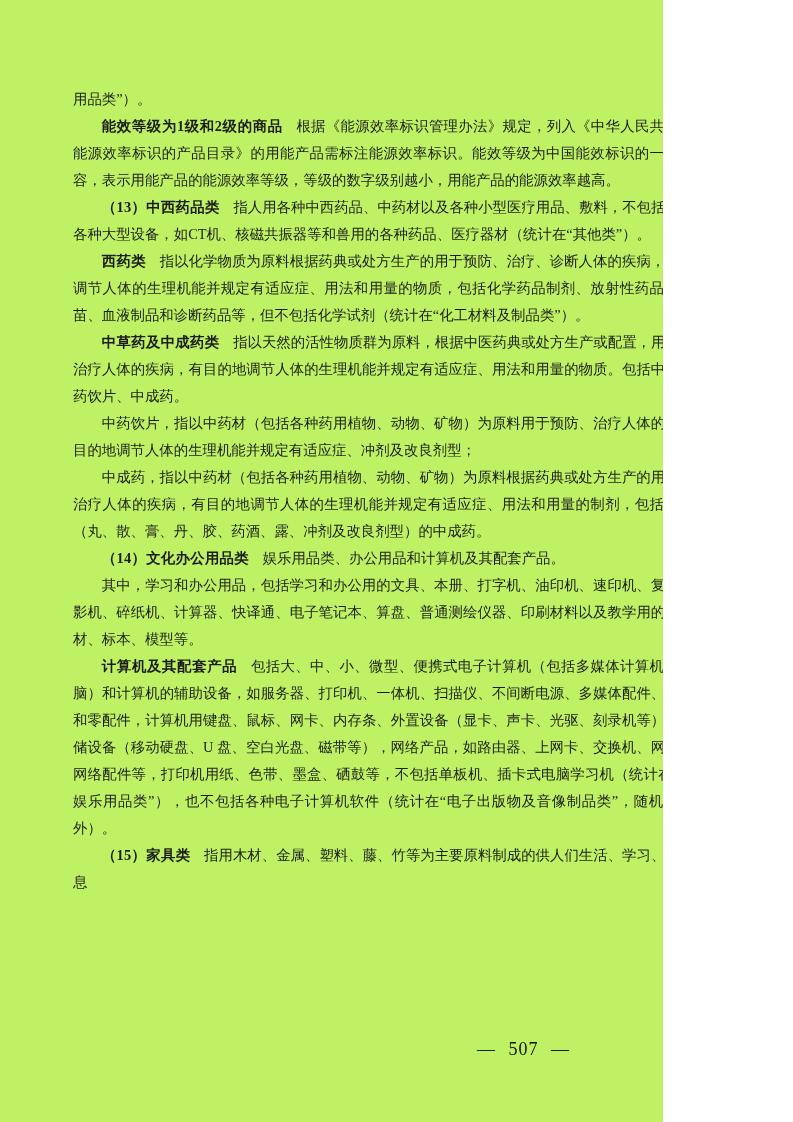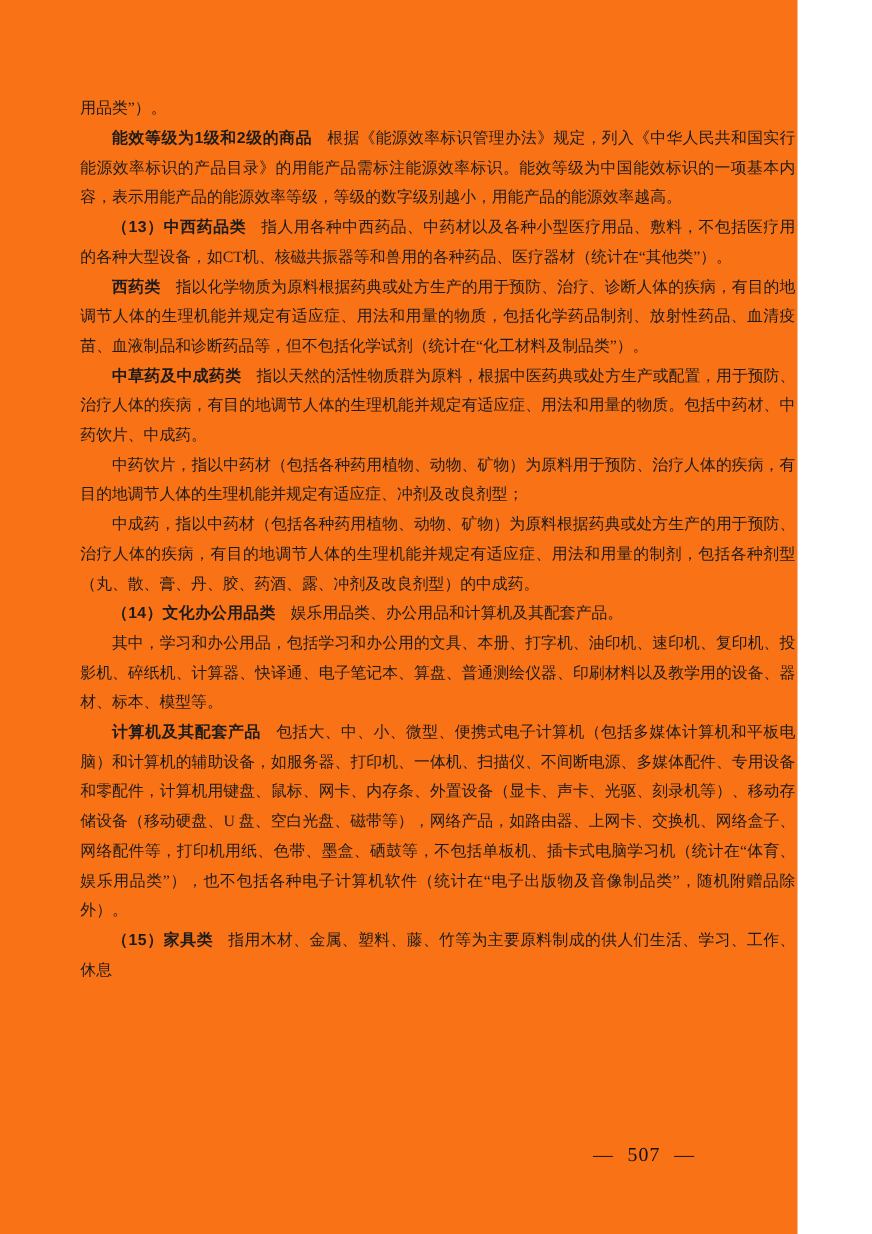--- a/index.html
+++ b/index.html
@@ -5,43 +5,43 @@
     * { margin: 0; padding: 0; box-sizing: border-box; }
     html, body {
       width: 793px;
       height: 1122px;
       background: #ffffff;
       font-family: "Liberation Serif", "DejaVu Serif", serif;
       color: #1c1c1c;
     }
     .page {
       position: relative;
-      width: 725px;
+      width: 663px;
       height: 1122px;
-      background: #f97316;
+      background: #bef264;
       overflow: hidden;
     }
     .text-block {
       position: absolute;
       left: 73px;
       top: 86px;
       width: 650px;
     }
     p.para {
       font-size: 14.4px;
       line-height: 27px;
       text-align: justify;
       text-justify: inter-ideograph;
       text-indent: 2em;
       word-break: break-all;
     }
     p.para.no-indent { text-indent: 0; }
     .entry-heading {
       font-weight: bold;
-      font-family: Liberation Sans, sans-serif;
+      font-family: Liberation Serif, serif;
       letter-spacing: 0.3px;
     }
     .entry-heading:not(:empty) { margin-right: 0.95em; }
     .page-number {
       position: absolute;
       top: 1038px;
       right: 93px;
       font-size: 18px;
       line-height: 22px;
       letter-spacing: 1px;

